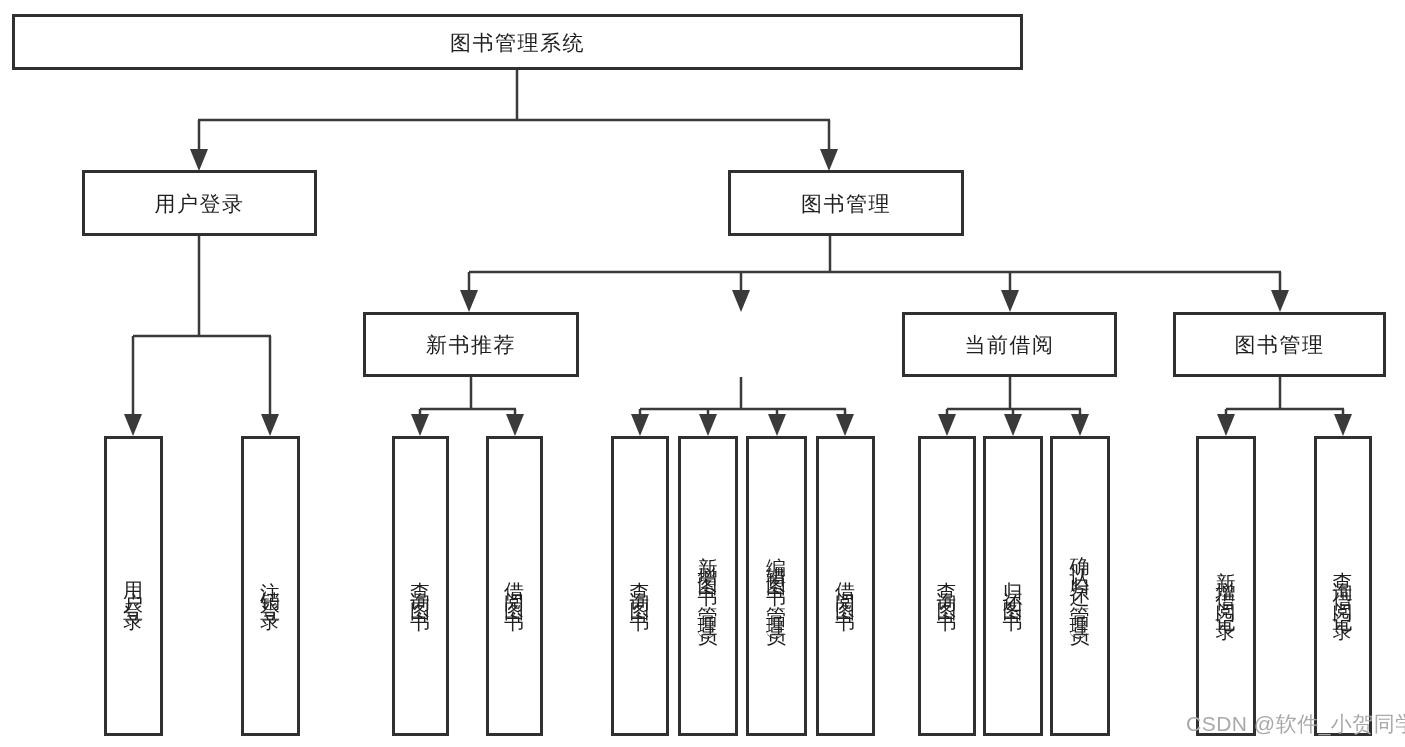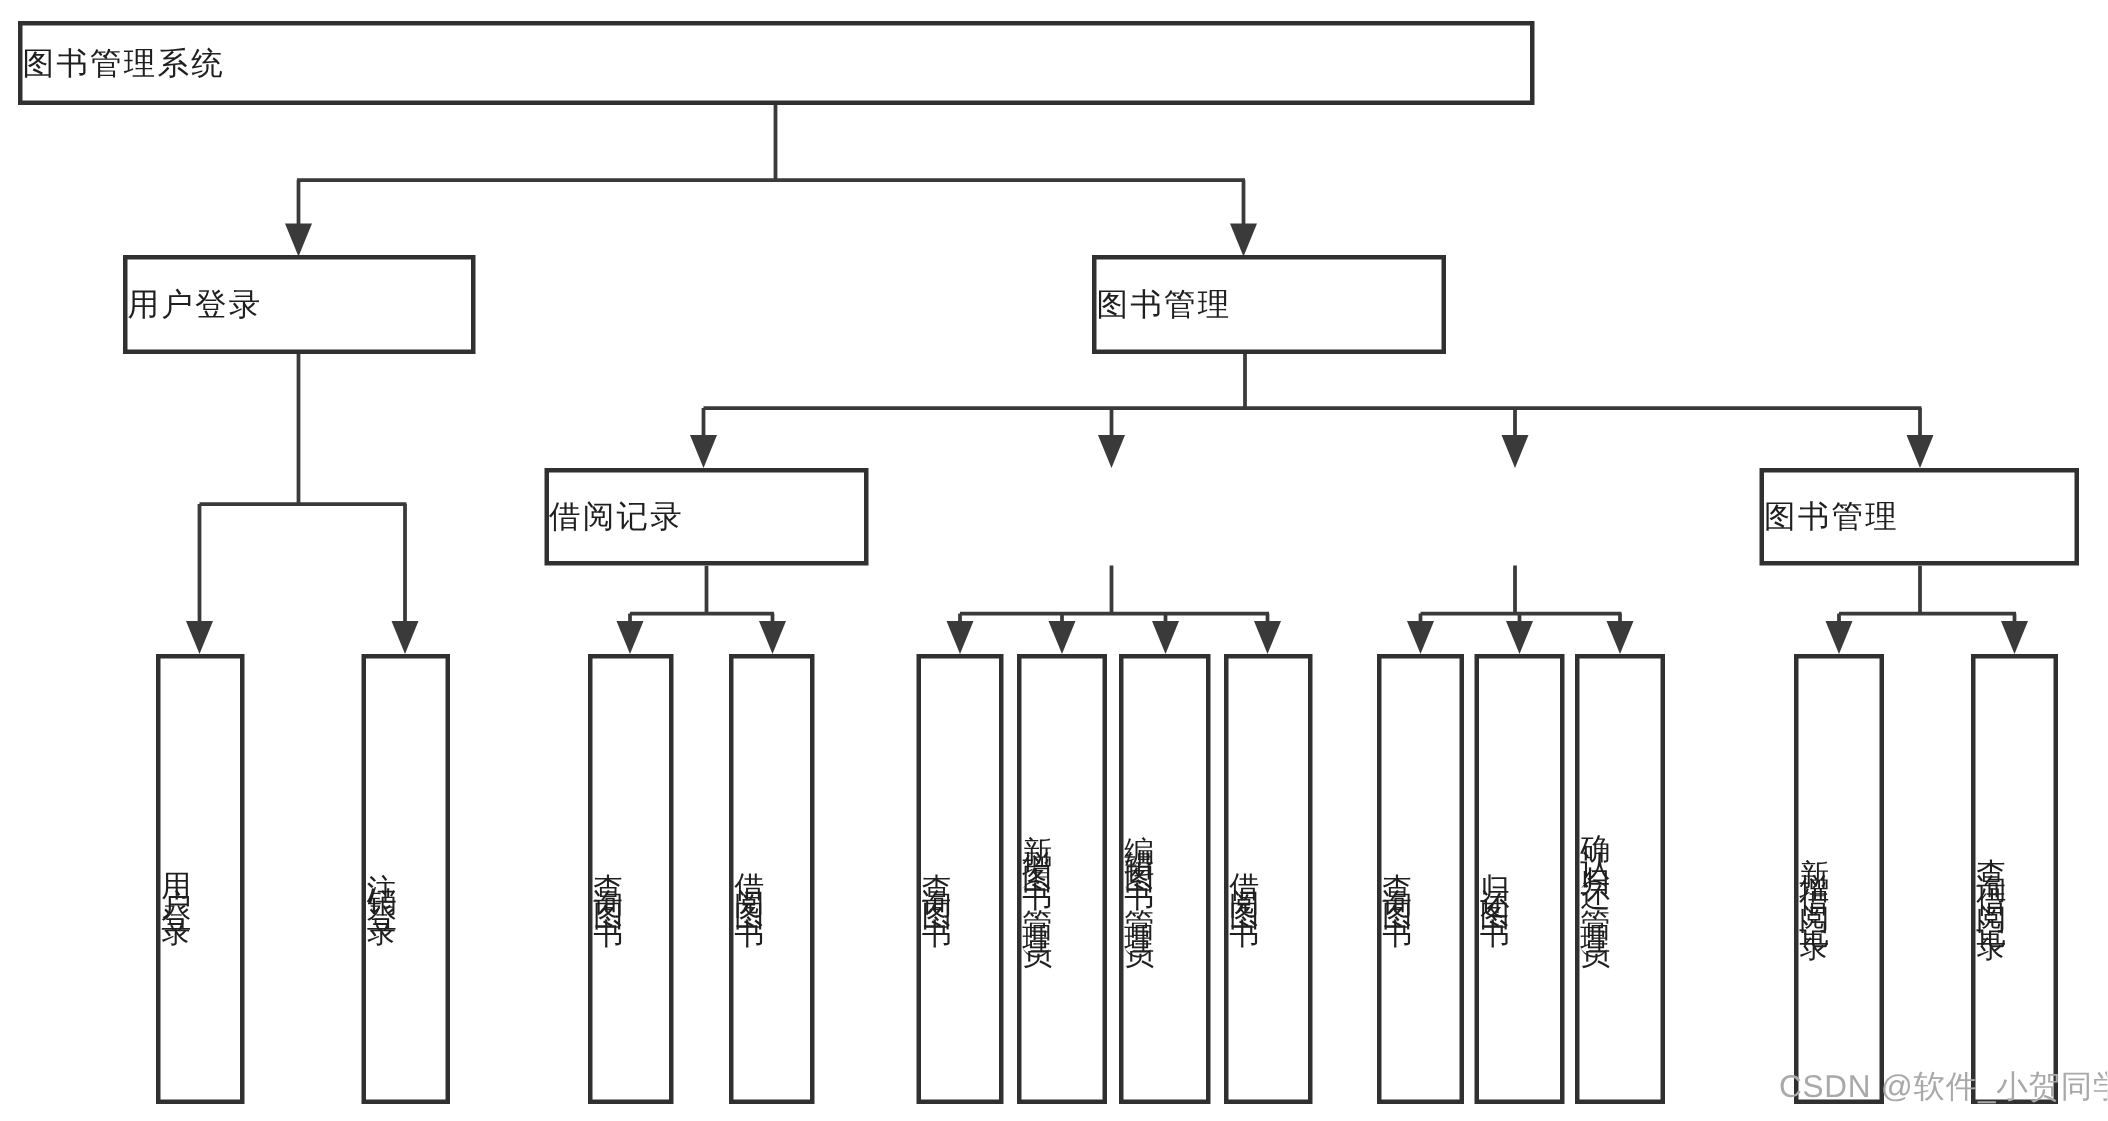--- a/index.html
+++ b/index.html
@@ -9,21 +9,21 @@
   html,body{margin:0;padding:0;background:var(--background);}
   .canvas{
     position:relative;width:1405px;height:747px;background:var(--background);
     font-family:"Liberation Sans","DejaVu Sans",sans-serif;overflow:hidden;
   }
   svg.connectors{position:absolute;left:0;top:0;width:1405px;height:747px;}
   svg.connectors path.wire{stroke:var(--line);stroke-width:2.5;fill:none;}
   svg.connectors .head{fill:var(--line);stroke:none;}
   .box{
     position:absolute;background:#fff;border:3px solid var(--border);
-    box-sizing:border-box;display:flex;align-items:center;
+    box-sizing:border-box;display:flex;align-items:center;justify-content:center;
   }
   .hlabel{
     font-size:21px;color:var(--text);letter-spacing:1.5px;white-space:nowrap;
     line-height:1;
   }
   .leaf .vlabel{
     writing-mode:vertical-rl;text-orientation:mixed;
     font-size:20px;letter-spacing:10px;color:var(--text);line-height:1;
     white-space:nowrap;
   }
@@ -83,21 +83,24 @@
   </div>
 
   <div class="box" style="left:82px;top:170px;width:235px;height:66px">
     <span class="hlabel">用户登录</span>
   </div>
   <div class="box" style="left:728px;top:170px;width:236px;height:66px">
     <span class="hlabel">图书管理</span>
   </div>
 
   <div class="box" style="left:363px;top:312px;width:216px;height:65px">
-    <span class="hlabel">借阅记录</span>
+    <span class="hlabel">新书推荐</span>
+  </div>
+  <div class="box" style="left:902px;top:312px;width:215px;height:65px">
+    <span class="hlabel">当前借阅</span>
   </div>
   <div class="box" style="left:1173px;top:312px;width:213px;height:65px">
     <span class="hlabel">图书管理</span>
   </div>
 
   <div class="box leaf" style="left:104px;top:436px;width:59px;height:300px">
     <span class="vlabel">用户登录</span>
   </div>
   <div class="box leaf" style="left:241px;top:436px;width:59px;height:300px">
     <span class="vlabel">注销登录</span>

